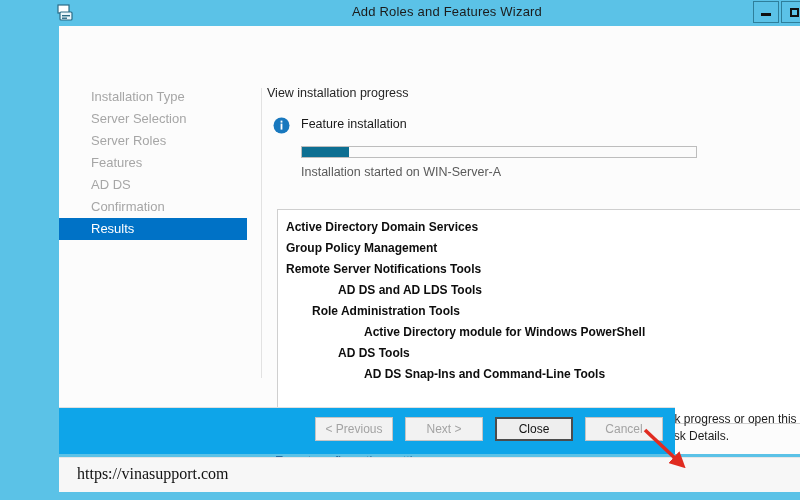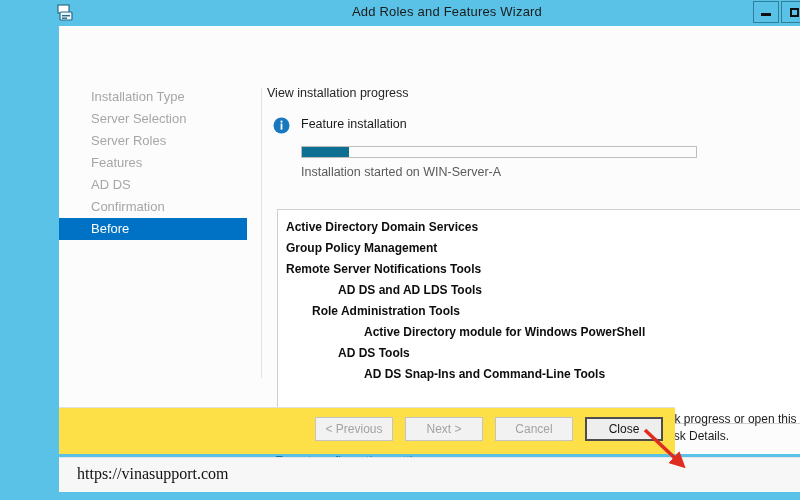--- a/index.html
+++ b/index.html
@@ -227,21 +227,21 @@
     font-size: 12.5px;
     color: #1f6fa8;
     text-decoration: none;
   }
 
   
   .footer {
     position: absolute;
     left: 0; bottom: 0;
     width: 616px; height: 46px;
-    background: #fde047;
+    background: #0ea5e9;
     border-top: 1px solid #e0e0e0;
   }
   .btn-row {
     position: absolute;
     right: 12px; top: 9px;
     display: flex;
     gap: 12px;
   }
   .wbtn {
     width: 78px; height: 24px;
@@ -326,21 +326,21 @@
   <div class="dialog">
 
 
     <div class="sidebar">
       <div class="side-item">Installation Type</div>
       <div class="side-item">Server Selection</div>
       <div class="side-item">Server Roles</div>
       <div class="side-item">Features</div>
       <div class="side-item">AD DS</div>
       <div class="side-item">Confirmation</div>
-      <div class="side-item active">Before</div>
+      <div class="side-item active">Results</div>
     </div>
     <div class="side-divider"></div>
 
     <div class="main">
 
       <div class="section-head">View installation progress</div>
 
       <div class="feat-row">
         <span class="info-icon">
           <svg width="17" height="17" viewBox="0 0 17 17">
@@ -386,22 +386,22 @@
         </div>
       </div>
 
       <a href="#" class="export-link">Export configuration settings</a>
     </div>
 
     <div class="footer">
       <div class="btn-row">
         <button class="wbtn">&lt; Previous</button>
         <button class="wbtn">Next &gt;</button>
+        <button class="wbtn enabled">Close</button>
         <button class="wbtn">Cancel</button>
-        <button class="wbtn enabled">Close</button>
       </div>
     </div>
   </div>
 
   <div class="scrollbar">
     <div class="scrollthumb"></div>
   </div>
 
   <div class="watermark-bar">
     <div class="watermark-text">https://vinasupport.com</div>

